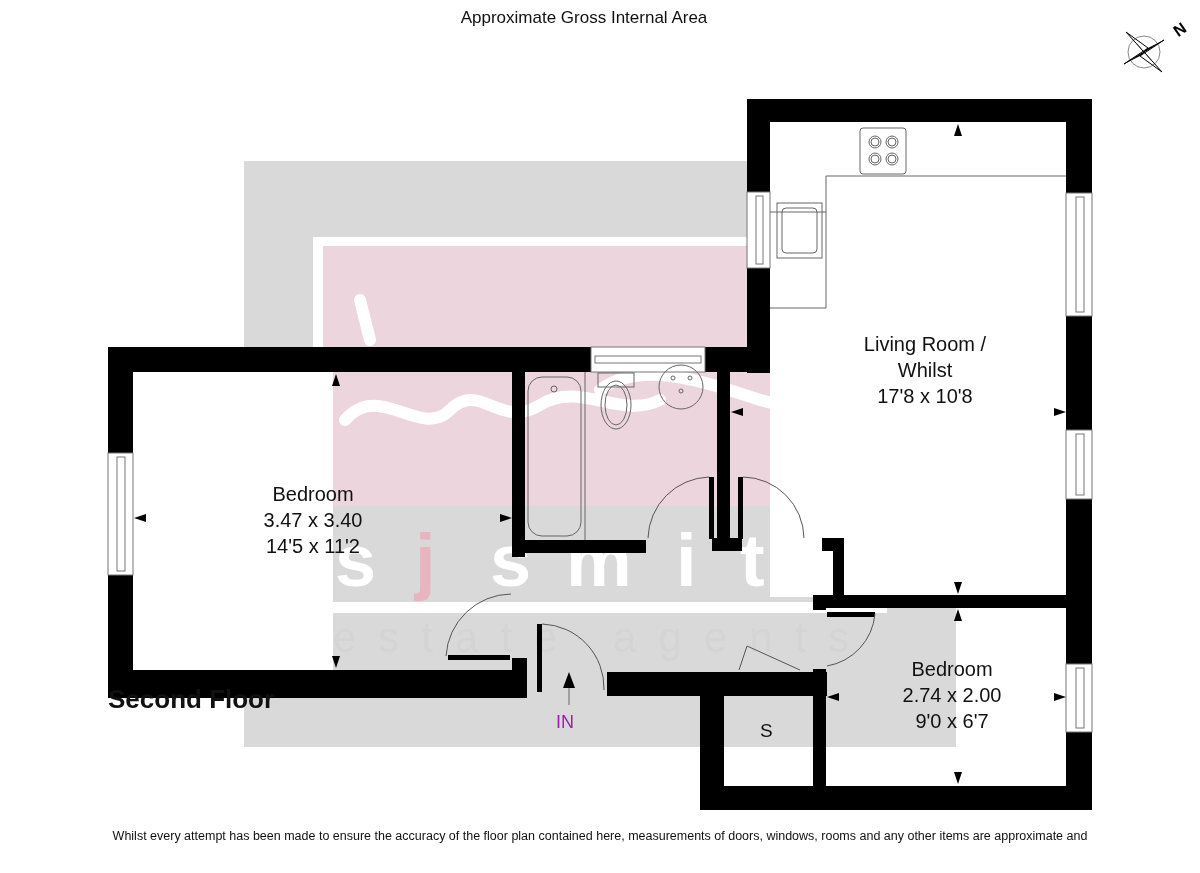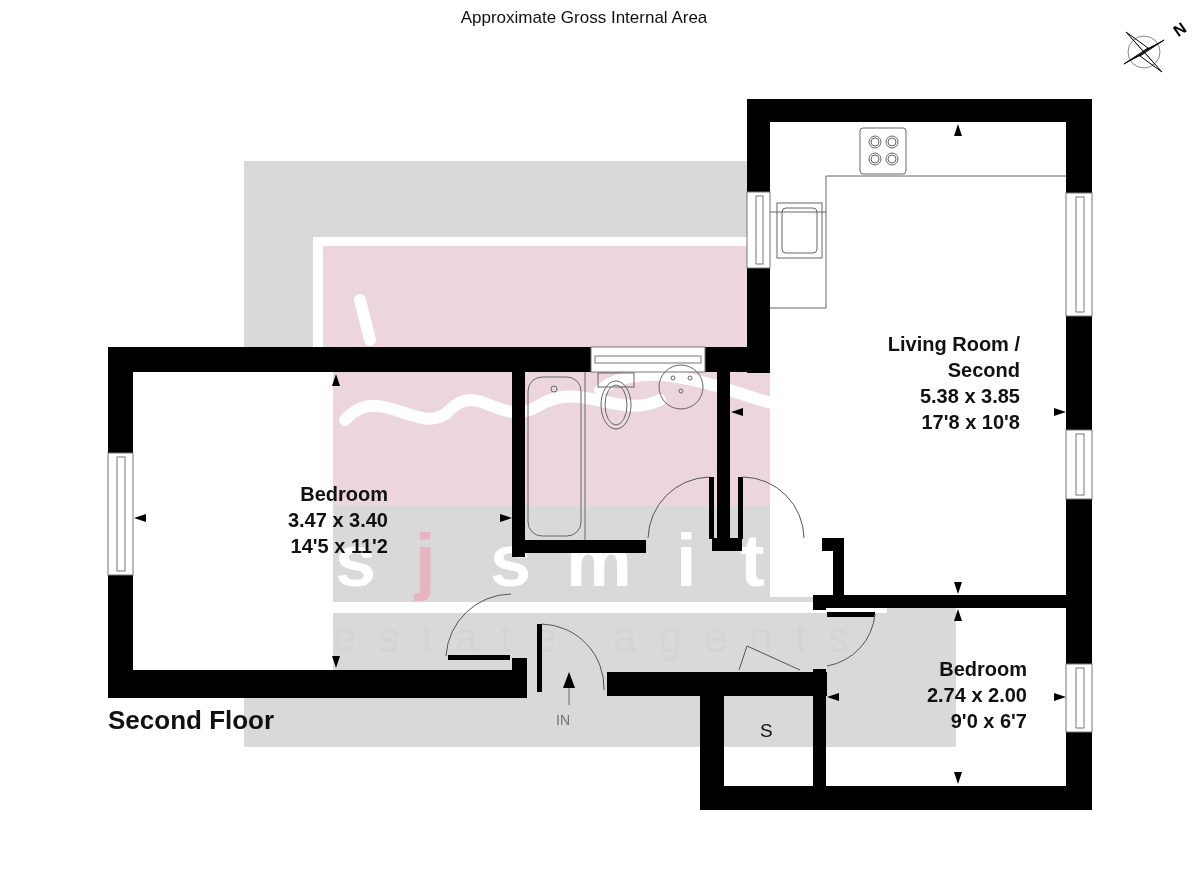--- a/index.html
+++ b/index.html
@@ -1,21 +1,21 @@
 <!DOCTYPE html>
 <html><head>
   <meta charset="utf-8">
   <style>
     html, body { margin:0; padding:0; background:#ffffff; }
     body { width:1200px; height:873px; position:relative; overflow:hidden; font-family:"Liberation Sans", sans-serif; color:#111; }
     .hdr { position:absolute; left:0; top:6px; width:1168px; text-align:center; font-size:17px; line-height:24px; color:#111; }
     .plan { position:absolute; left:0; top:0; }
-    .lbl { position:absolute; text-align:right; font-size:20px; line-height:26px; color:#111;font-weight:bold; }
-    .floor { position:absolute; left:108px; top:705px; font-size:26px; font-weight:bold; color:#111; }
-    .inlbl { position:absolute; left:556px; top:712px; font-size:14px; color:#737373; }
+    .lbl { position:absolute; text-align:center; font-size:20px; line-height:26px; color:#111; }
+    .floor { position:absolute; left:108px; top:684px; font-size:26px; font-weight:bold; color:#111; }
+    .inlbl { position:absolute; left:556px; top:712px; font-size:18px; color:#a21caf; }
     .slbl { position:absolute; left:760px; top:720px; font-size:19px; color:#111; }
     .disc { position:absolute; left:0; top:827px; width:1200px; text-align:center; font-size:12.5px; line-height:18px; color:#111; }
     .compass { position:absolute; left:1118px; top:18px; }
   </style>
 </head>
 <body>
 
 <div class="hdr">
   <div>Approximate Gross Internal Area</div>
 </div>
@@ -165,35 +165,35 @@
     <polygon points="958,784 954,772 962,772"></polygon>
     <polygon points="827,697 839,693 839,701"></polygon>
     <polygon points="1066,697 1054,693 1054,701"></polygon>
     <polygon points="569,672 563,688 575,688"></polygon>
   </g>
   <line x1="569" y1="688" x2="569" y2="705" stroke="#666" stroke-width="1"></line>
 </svg>
 
 <div class="lbl" style="left:830px; top:331px; width:190px;">
   <div>Living Room /</div>
-  <div>Second</div>
-  <div>5.38 x 3.85</div>
+  <div>Whilst</div>
   <div>17'8 x 10'8</div>
 </div>
 
 <div class="lbl" style="left:238px; top:481px; width:150px;">
   <div>Bedroom</div>
   <div>3.47 x 3.40</div>
   <div>14'5 x 11'2</div>
 </div>
 
 <div class="lbl" style="left:877px; top:656px; width:150px;">
   <div>Bedroom</div>
   <div>2.74 x 2.00</div>
   <div>9'0 x 6'7</div>
 </div>
 
 <div class="slbl">S</div>
 <div class="inlbl">IN</div>
 <div class="floor">Second Floor</div>
 
 <div class="disc">
+  <div>Whilst every attempt has been made to ensure the accuracy of the floor plan contained here, measurements of doors, windows, rooms and any other items are approximate and</div>
 </div>
 
 </body></html>

